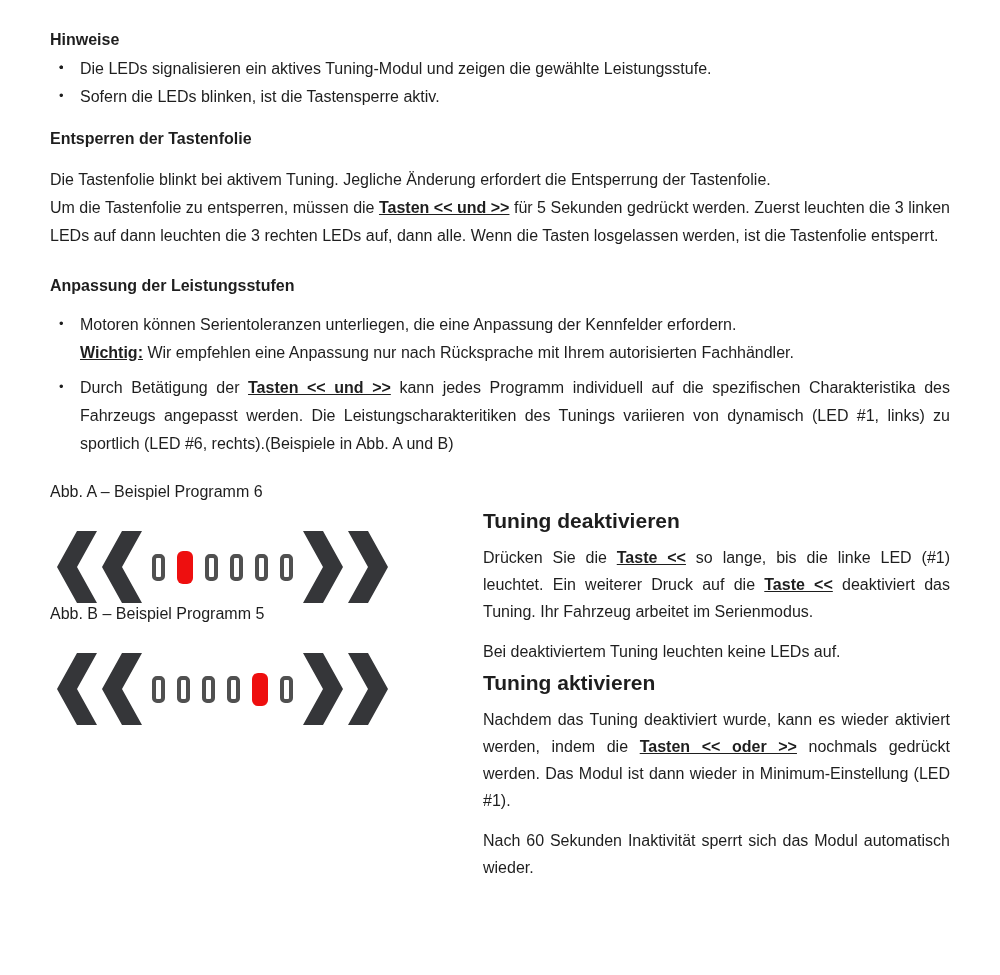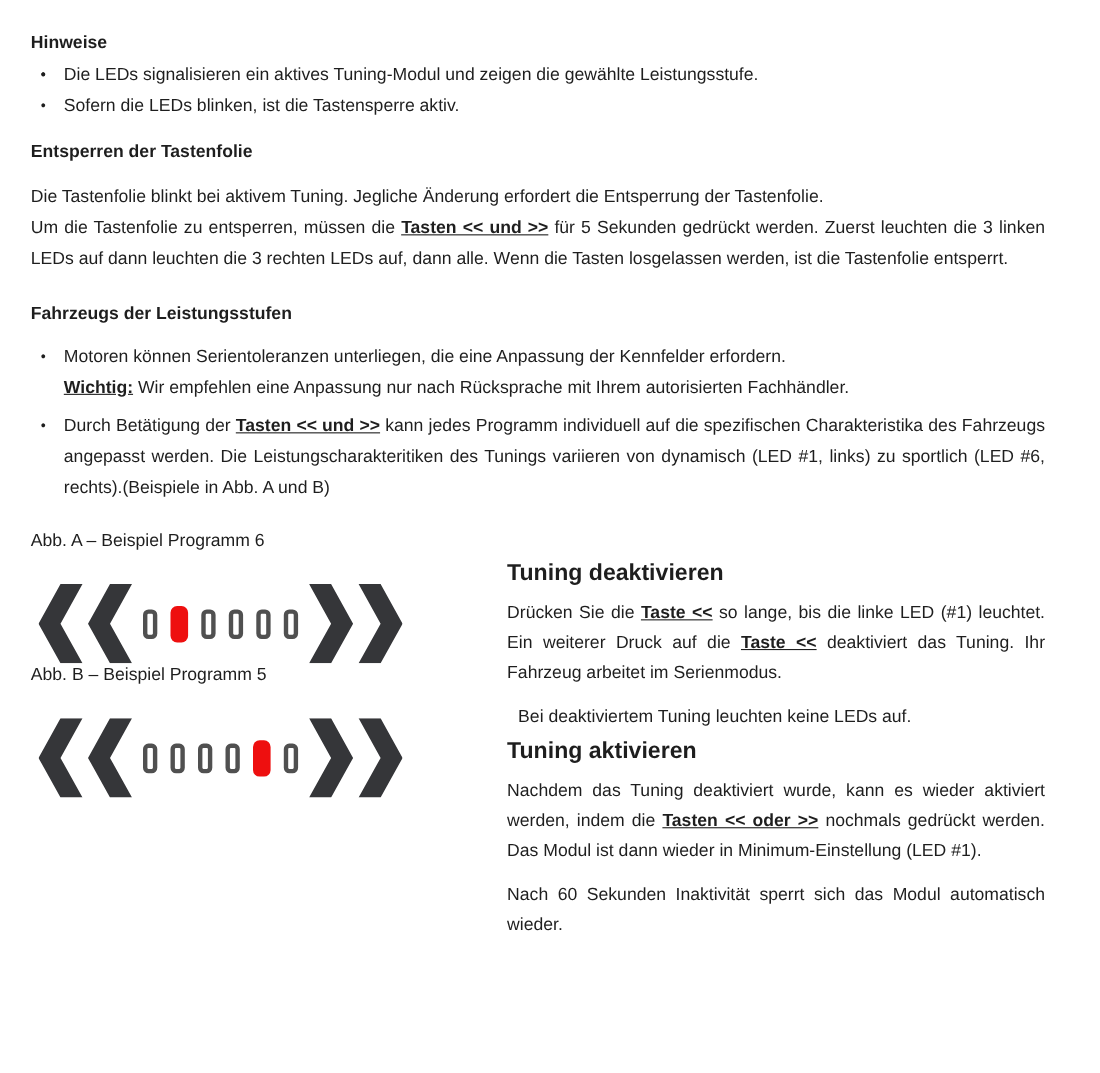--- a/index.html
+++ b/index.html
@@ -7,21 +7,21 @@
     --chevron:#353639;
     --led-border:#505050;
     --led-on:#ee0f0f;
     --bg:#ffffff;
   }
   *{box-sizing:border-box;}
   html,body{margin:0;padding:0;background:var(--bg);}
   .page{
     position:relative;
     width:1000px;height:975px;
-    padding:30px 50px 0 28px;
+    padding:30px 50px 0 50px;
     font-family:"Liberation Sans",sans-serif;
     font-size:16px;line-height:28px;
     color:var(--text);
     background:var(--bg);
     overflow:hidden;
   }
   .b{font-weight:700;text-decoration:underline;}
   .heading{font-size:16px;font-weight:700;margin:0;line-height:20px;}
   .h-entsperren{margin-top:18px;}
   .h-anpassung{margin-top:26px;}
@@ -43,21 +43,21 @@
   .fig-graphic{display:flex;align-items:center;margin:28px 0 0 7px;height:72px;}
   .chev{display:block;flex:0 0 auto;}
   .chev polygon{fill:var(--chevron);}
   .leds{display:flex;align-items:center;gap:12px;margin:0 10px;}
   .led{width:13px;height:27px;border:4px solid var(--led-border);border-radius:5px;background:#fff;}
   .led.on{width:16px;height:33px;border:none;border-radius:6px;background:var(--led-on);}
 
   .rc-title{font-size:21px;font-weight:700;margin:30px 0 0;line-height:20px;}
   .rc-title-2{margin-top:8px;}
   .rc-p{margin:13px 0 0;text-align:justify;}
-  .rc-p-single{text-align:left;margin-left:10px;}
+  .rc-p-single{text-align:left;}
 </style>
 </head>
 <body>
 
 <div class="page">
 
   <section>
     <h3 class="heading">Hinweise</h3>
     <ul class="bullets">
       <li>
@@ -73,21 +73,21 @@
       </li>
     </ul>
   </section>
 
   <section>
     <h3 class="heading h-entsperren">Entsperren der Tastenfolie</h3>
     <p class="para"><span>Die Tastenfolie blinkt bei aktivem Tuning. Jegliche Änderung erfordert die Entsperrung der Tastenfolie.</span><br><span>Um die Tastenfolie zu entsperren, müssen die </span><span class="b">Tasten &lt;&lt; und &gt;&gt;</span><span> für 5 Sekunden gedrückt werden. Zuerst leuchten die 3 linken LEDs auf dann leuchten die 3 rechten LEDs auf, dann alle. Wenn die Tasten losgelassen werden, ist die Tastenfolie entsperrt.</span></p>
   </section>
 
   <section>
-    <h3 class="heading h-anpassung">Fahrzeugs der Leistungsstufen</h3>
+    <h3 class="heading h-anpassung">Anpassung der Leistungsstufen</h3>
     <ul class="bullets bullets-anpassung">
       <li>
         <span class="bullet">•</span>
         <span><span>Motoren können Serientoleranzen unterliegen, die eine Anpassung der Kennfelder erfordern.</span><br><span class="b">Wichtig:</span><span> Wir empfehlen eine Anpassung nur nach Rücksprache mit Ihrem autorisierten Fachhändler.</span></span>
       </li>
       <li>
         <span class="bullet">•</span>
         <span><span>Durch Betätigung der </span><span class="b">Tasten &lt;&lt; und &gt;&gt;</span><span> kann jedes Programm individuell auf die spezifischen Charakteristika des Fahrzeugs angepasst werden. Die Leistungscharakteritiken des Tunings variieren von dynamisch (LED #1, links) zu sportlich (LED #6, rechts).(Beispiele in Abb. A und B)</span></span>
       </li>
     </ul>

